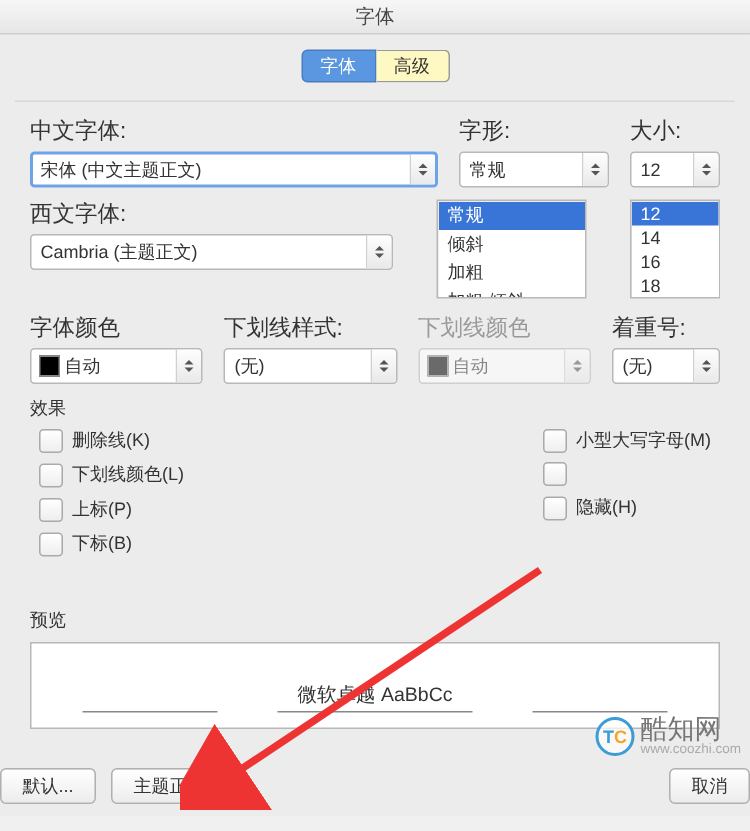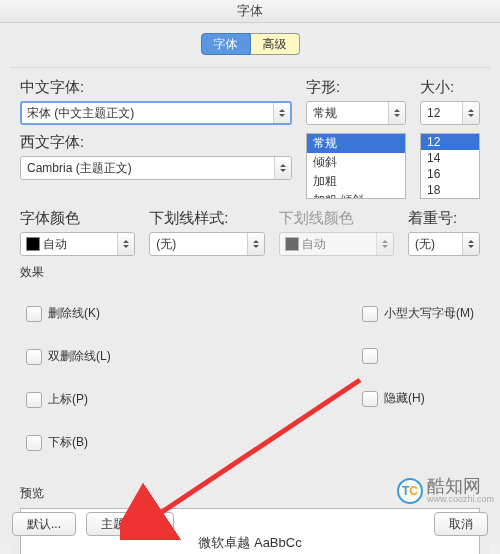--- a/index.html
+++ b/index.html
@@ -120,21 +120,21 @@
     font-size: 12px;
     color: #333;
     margin: 8px 0 4px 0;
   }
   .checks {
     display: flex;
     gap: 60px;
     padding: 0 6px;
   }
   .ckcol { display: flex; flex-direction: column; gap: 6px; }
-  .ck { display: flex; align-items: center; gap: 6px; font-size: 12px; color:#333;margin-top:20px; }
+  .ck { display: flex; align-items: center; gap: 6px; font-size: 12px; color:#333; }
   .ckbox {
     width: 14px; height: 14px;
     border: 1px solid #aaa; border-radius: 3px;
     background: linear-gradient(#fff,#eee);
   }
   .preview-box {
     margin-top: 6px;
     border: 1px solid #b8b8b8;
     background: #fff;
     height: 56px;
@@ -154,21 +154,21 @@
     text-align: center;
     font-size: 13px;
     padding-bottom: 2px;
     min-height: 16px;
   }
   .footer {
     position: absolute;
     left: 0; right: 0; bottom: 8px;
     display: flex;
     gap: 10px;
-    padding: 0 12px;
+    padding: 0 0;
     align-items: center;
   }
   .btn {
     height: 22px;
     padding: 0 14px;
     border: 1px solid #b0b0b0;
     border-radius: 4px;
     background: linear-gradient(#ffffff,#ececec);
     font-size: 12px;
     display: flex; align-items: center; justify-content: center;
@@ -236,21 +236,21 @@
       </div>
       <div class="col" style="width:60px;">
         <div class="lbl">大小:</div>
         <div class="combo">
           <span>12</span>
           <span class="chevron"></span>
         </div>
       </div>
     </div>
 
-    <div class="row" style="gap:14px; margin-top:8px; align-items:flex-start;">
+    <div class="row" style="gap:29px; margin-top:8px; align-items:flex-start;">
       <div class="col" style="flex:1;">
         <div class="lbl">西文字体:</div>
         <div class="combo">
           <span>Cambria (主题正文)</span>
           <span class="chevron"></span>
         </div>
       </div>
       <div class="col" style="width:100px;">
         <div class="listbox" style="height:64px;">
           <div class="opt sel">常规</div>
@@ -305,21 +305,21 @@
 
     <div class="section-label">效果</div>
     <div class="checks">
       <div class="ckcol">
         <div class="ck">
             <span class="ckbox"></span>
             <span>删除线(K)</span>
           </div>
         <div class="ck">
             <span class="ckbox"></span>
-            <span>双删除线(L)</span>
+            <span>下划线颜色(L)</span>
           </div>
         <div class="ck">
             <span class="ckbox"></span>
             <span>上标(P)</span>
           </div>
         <div class="ck">
             <span class="ckbox"></span>
             <span>下标(B)</span>
           </div>
       </div>

